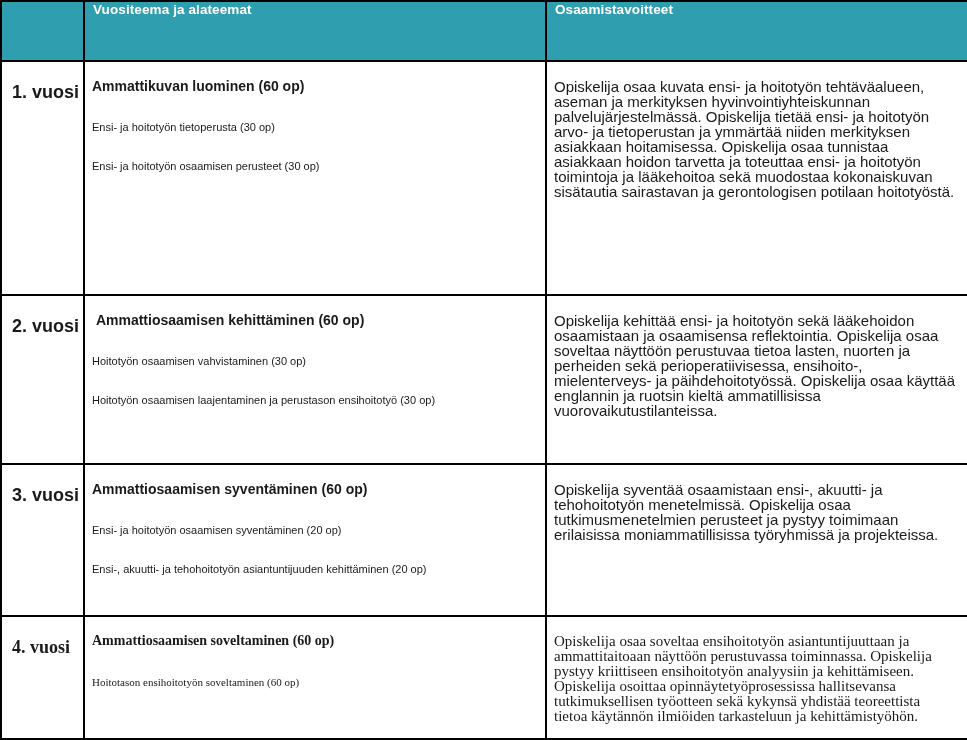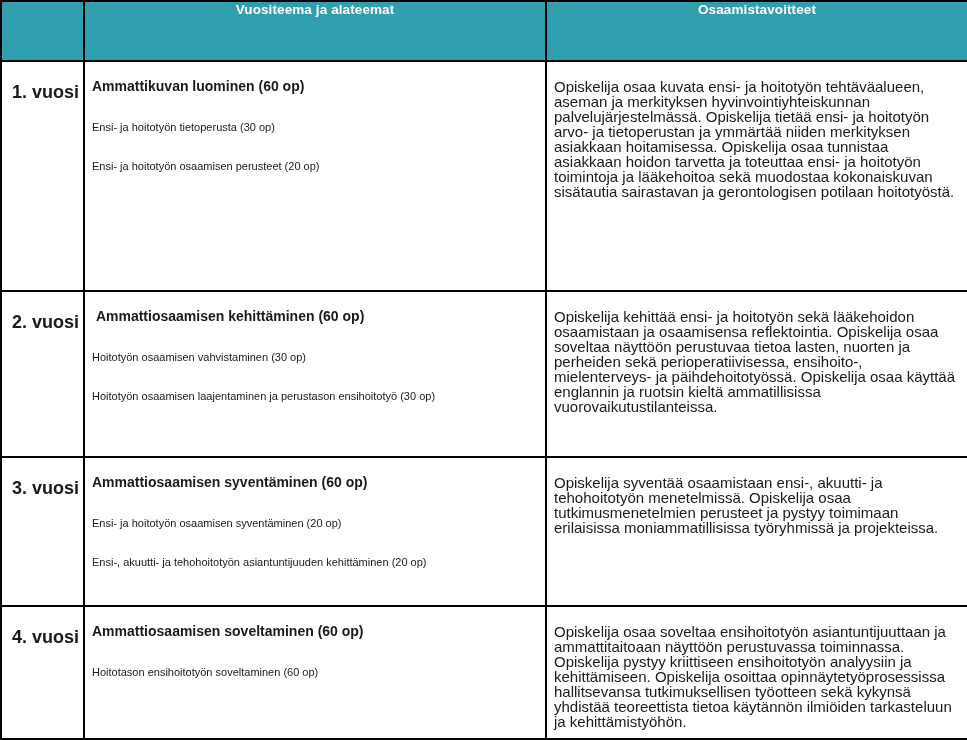--- a/index.html
+++ b/index.html
@@ -20,26 +20,26 @@
   table.curriculum th,
   table.curriculum td {
     border: 2px solid #000000;
     vertical-align: top;
     overflow: hidden;
   }
   tr.header-row { height: 60px; }
   tr.row-1 { height: 215px; }
   tr.row-2 { height: 155px; }
   tr.row-3 { height: 139px; }
-  tr.row-4 { height: 113px; }
+  tr.row-4 { height: 113px; font-family: Liberation Serif, serif; }
 
   th.hdr {
     background: #2f9fb0;
     color: #ffffff;
-    text-align: center;
+    text-align: left;
     vertical-align: middle;
     font-size: 13.5px;
     font-weight: bold;
     padding: 0 8px 0 8px;
     letter-spacing: 0.1px;
   }
   td.year-cell {
     font-weight: bold;
     font-size: 18px;
     padding: 20px 4px 0 10px;
@@ -83,21 +83,21 @@
       <th class="hdr">Vuositeema ja alateemat</th>
       <th class="hdr">Osaamistavoitteet</th>
     </tr>
   </thead>
   <tbody>
     <tr class="row-1">
       <td class="year-cell">1. vuosi</td>
       <td class="theme-cell">
         <p class="theme-title">Ammattikuvan luominen (60 op)</p>
         <p class="subtheme">Ensi- ja hoitotyön tietoperusta (30 op)</p>
-        <p class="subtheme">Ensi- ja hoitotyön osaamisen perusteet (20 op)</p>
+        <p class="subtheme">Ensi- ja hoitotyön osaamisen perusteet (30 op)</p>
       </td>
       <td class="goals-cell">
         <p>Opiskelija osaa kuvata ensi- ja hoitotyön tehtäväalueen, aseman ja merkityksen hyvinvointiyhteiskunnan palvelujärjestelmässä. Opiskelija tietää ensi- ja hoitotyön arvo- ja tietoperustan ja ymmärtää niiden merkityksen asiakkaan hoitamisessa. Opiskelija osaa tunnistaa asiakkaan hoidon tarvetta ja toteuttaa ensi- ja hoitotyön toimintoja ja lääkehoitoa sekä muodostaa kokonaiskuvan sisätautia sairastavan ja gerontologisen potilaan hoitotyöstä.</p>
       </td>
     </tr>
     <tr class="row-2">
       <td class="year-cell">2. vuosi</td>
       <td class="theme-cell">
         <p class="theme-title"> Ammattiosaamisen kehittäminen (60 op)</p>
         <p class="subtheme">Hoitotyön osaamisen vahvistaminen (30 op)</p>

